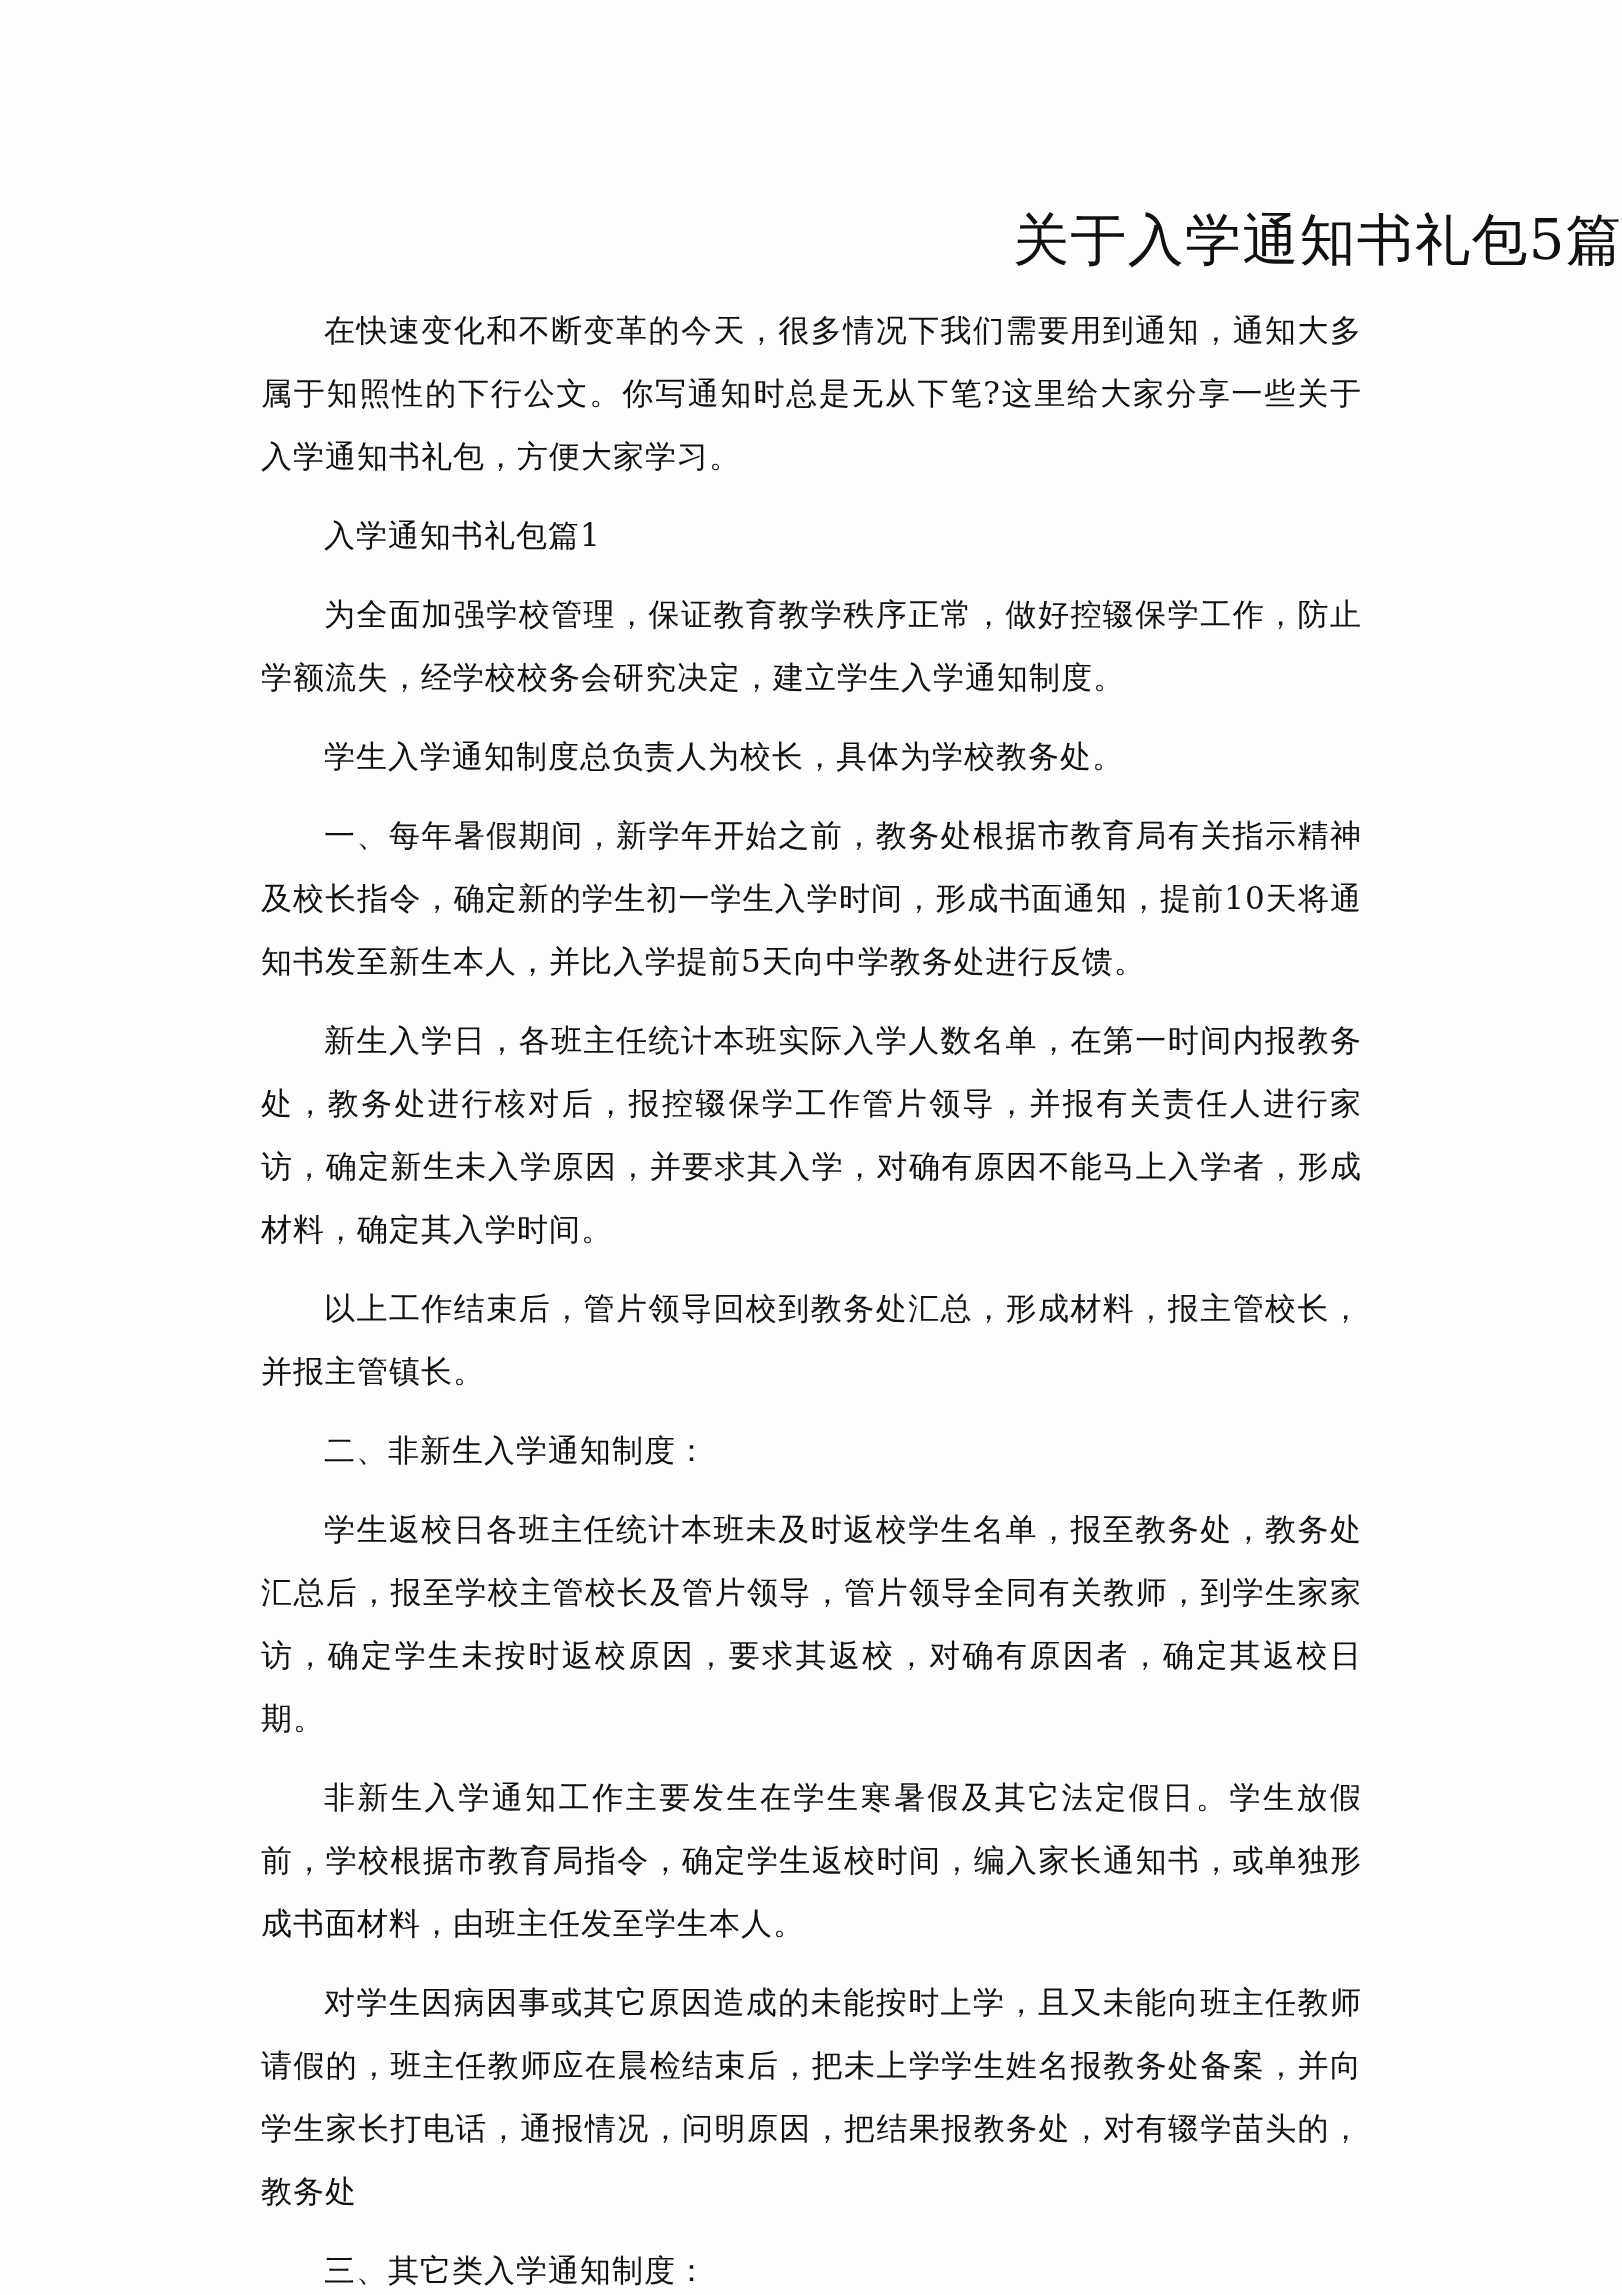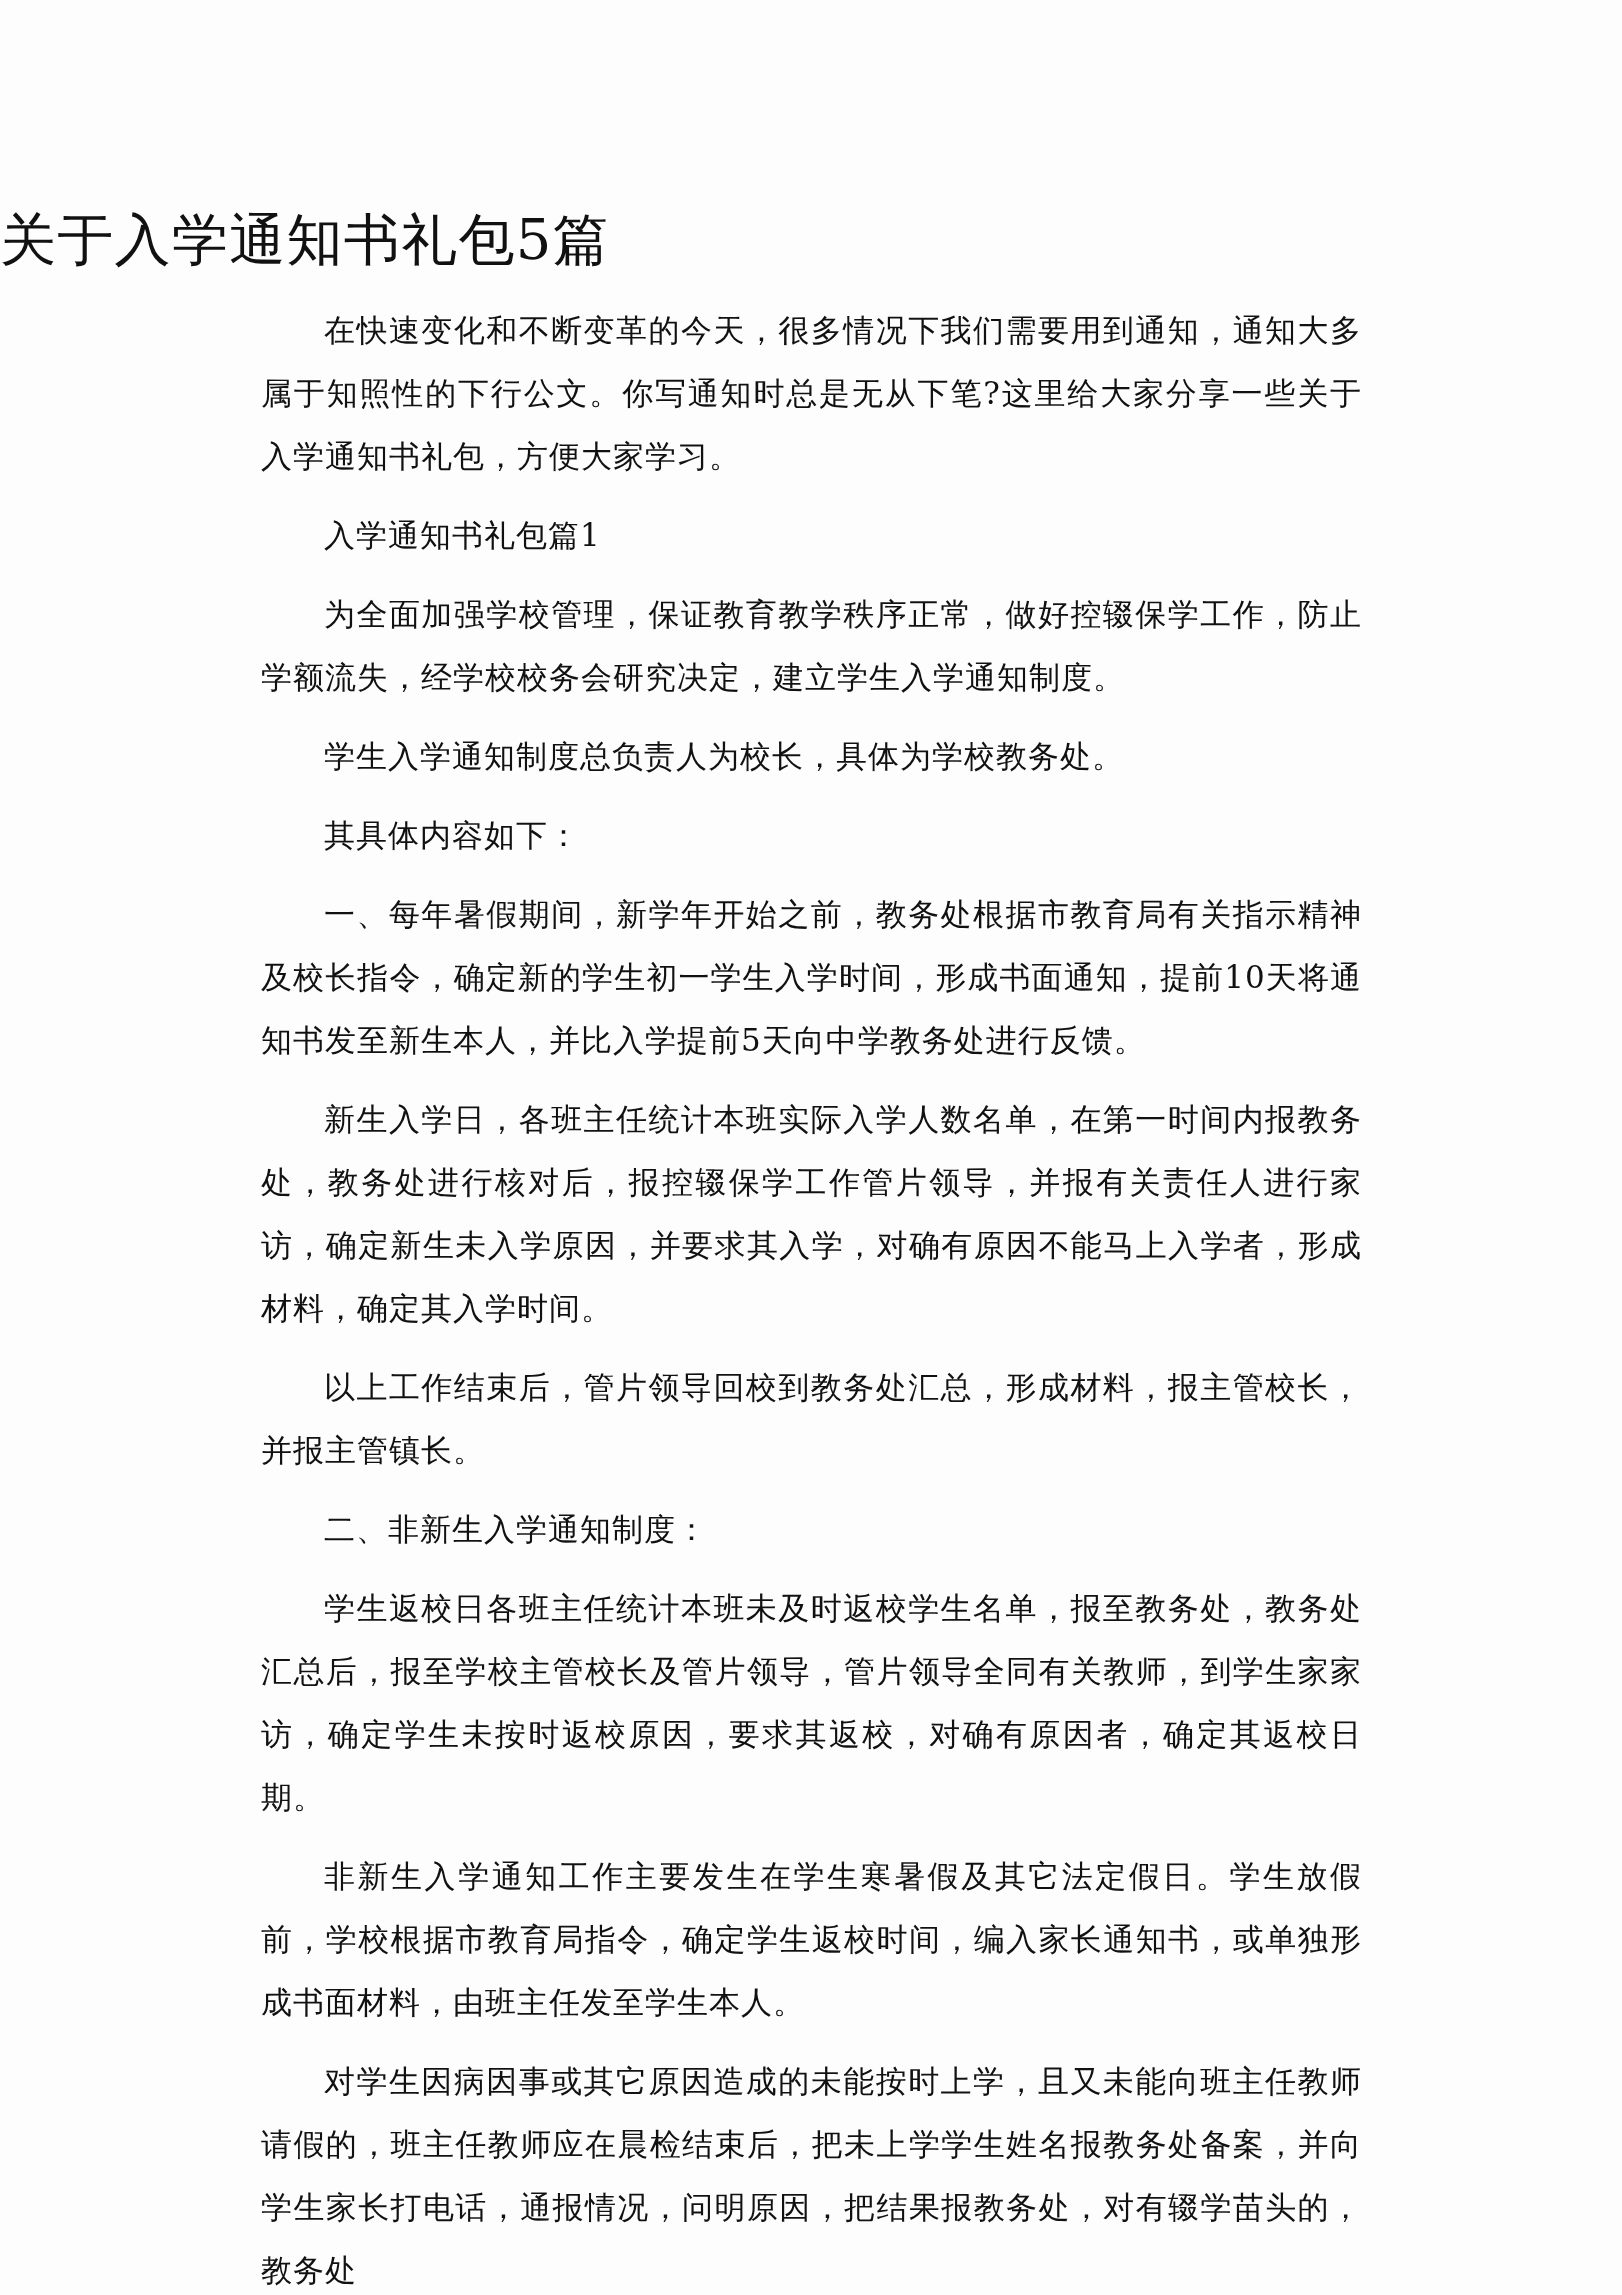--- a/index.html
+++ b/index.html
@@ -20,21 +20,21 @@
     left: 0; top: 0;
     width: 1623px;
     height: 2295px;
     background: #fdfdfd;
   }
   .title {
     position: absolute;
     left: 0;
     width: 1623px;
     top: 204px;
-    text-align: left;
+    text-align: right;
     font-size: 56px;
     line-height: 72px;
     letter-spacing: 1.3px;
     font-weight: normal;
     margin: 0;
   }
   .body {
     position: absolute;
     left: 245px;
     top: 283px;
@@ -54,21 +54,20 @@
 <body>
 
 <div class="page">
   <h1 class="title">关于入学通知书礼包5篇</h1>
 
   <div class="body">
     <p class="para">在快速变化和不断变革的今天，很多情况下我们需要用到通知，通知大多属于知照性的下行公文。你写通知时总是无从下笔?这里给大家分享一些关于入学通知书礼包，方便大家学习。</p>
     <p class="para">入学通知书礼包篇1</p>
     <p class="para">为全面加强学校管理，保证教育教学秩序正常，做好控辍保学工作，防止学额流失，经学校校务会研究决定，建立学生入学通知制度。</p>
     <p class="para">学生入学通知制度总负责人为校长，具体为学校教务处。</p>
-    <p class="para">其具体内容如下：</p>
     <p class="para">一、每年暑假期间，新学年开始之前，教务处根据市教育局有关指示精神及校长指令，确定新的学生初一学生入学时间，形成书面通知，提前10天将通知书发至新生本人，并比入学提前5天向中学教务处进行反馈。</p>
     <p class="para">新生入学日，各班主任统计本班实际入学人数名单，在第一时间内报教务处，教务处进行核对后，报控辍保学工作管片领导，并报有关责任人进行家访，确定新生未入学原因，并要求其入学，对确有原因不能马上入学者，形成材料，确定其入学时间。</p>
     <p class="para">以上工作结束后，管片领导回校到教务处汇总，形成材料，报主管校长，并报主管镇长。</p>
     <p class="para">二、非新生入学通知制度：</p>
     <p class="para">学生返校日各班主任统计本班未及时返校学生名单，报至教务处，教务处汇总后，报至学校主管校长及管片领导，管片领导全同有关教师，到学生家家访，确定学生未按时返校原因，要求其返校，对确有原因者，确定其返校日期。</p>
     <p class="para">非新生入学通知工作主要发生在学生寒暑假及其它法定假日。学生放假前，学校根据市教育局指令，确定学生返校时间，编入家长通知书，或单独形成书面材料，由班主任发至学生本人。</p>
     <p class="para">对学生因病因事或其它原因造成的未能按时上学，且又未能向班主任教师请假的，班主任教师应在晨检结束后，把未上学学生姓名报教务处备案，并向学生家长打电话，通报情况，问明原因，把结果报教务处，对有辍学苗头的，教务处</p>
     <p class="para">三、其它类入学通知制度：</p>
   </div>
 </div>

